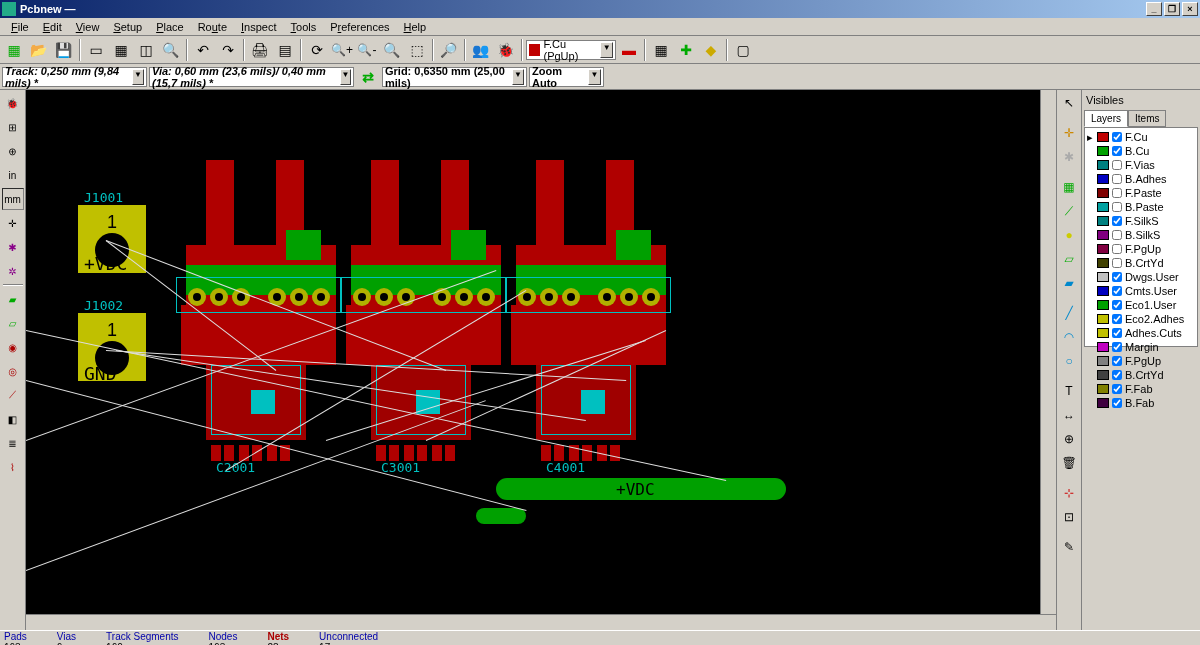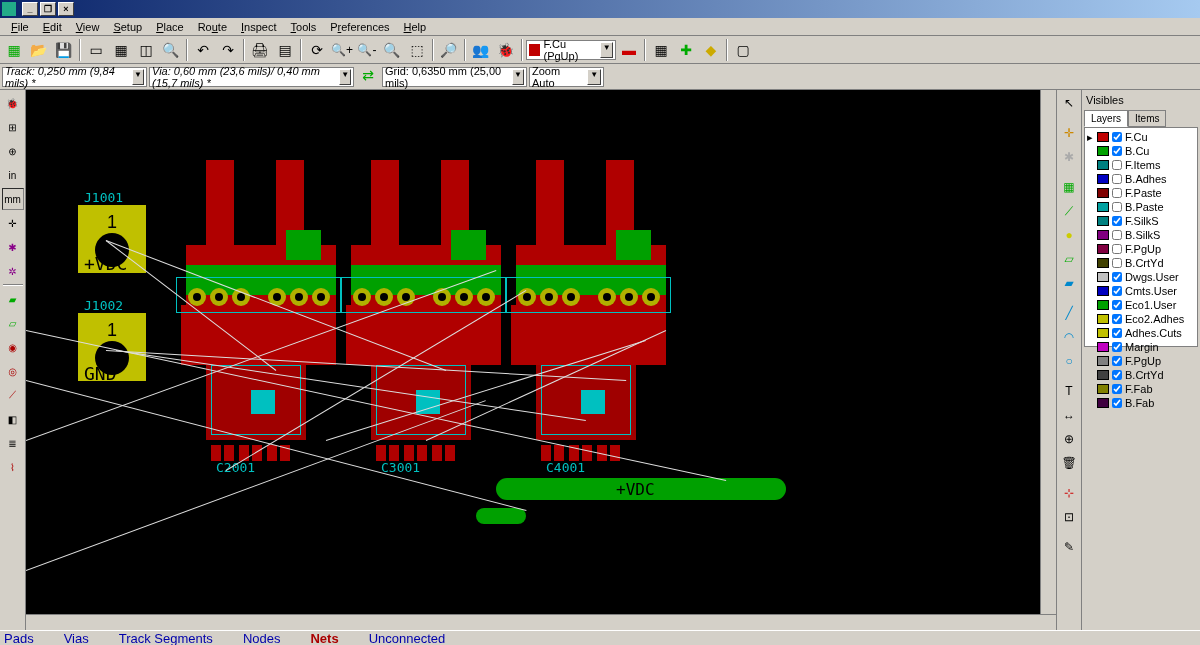--- a/index.html
+++ b/index.html
@@ -10,21 +10,21 @@
 .winbtn { width: 16px; height: 14px; background: #d4d0c8; border: 1px solid #fff; border-right-color: #404040; border-bottom-color: #404040; margin-left: 2px; display: flex; align-items: center; justify-content: center; font-size: 9px; font-weight: bold; color: #000; }
 .menubar { height: 18px; background: #d4d0c8; display: flex; align-items: center; padding: 0 4px; border-bottom: 1px solid #808080; }
 .menubar span { padding: 2px 7px; cursor: default; }
 .menubar span u { text-decoration: underline; }
 .toolbar1 { height: 28px; background: #d4d0c8; display: flex; align-items: center; padding: 2px; border-bottom: 1px solid #808080; gap: 1px; }
 .tbtn { width: 24px; height: 24px; border: 1px solid transparent; display: flex; align-items: center; justify-content: center; font-size: 14px; cursor: default; }
 .vsep { width: 2px; height: 22px; border-left: 1px solid #808080; border-right: 1px solid #fff; margin: 0 2px; }
 .combo { height: 20px; background: #fff; border: 1px solid #808080; display: flex; align-items: center; padding: 0 2px; }
 .combo .swatch { width: 12px; height: 12px; margin-right: 4px; }
 .combo .arrow { width: 14px; height: 16px; background: #d4d0c8; border: 1px solid #fff; border-right-color:#404040; border-bottom-color:#404040; margin-left: 4px; text-align: center; font-size: 8px; }
-.toolbar2 { height: 26px; background: #d4d0c8; display: flex; align-items: flex-end; padding: 2px; border-bottom: 1px solid #808080; gap: 2px; }
+.toolbar2 { height: 26px; background: #d4d0c8; display: flex; align-items: center; padding: 2px; border-bottom: 1px solid #808080; gap: 2px; font-weight: bold; }
 .toolbar2 .combo { font-style: italic; }
 .body { display: flex; height: 540px; }
 .leftbar { width: 26px; background: #d4d0c8; border-right: 1px solid #808080; display: flex; flex-direction: column; align-items: center; padding-top: 2px; gap: 2px; }
 .leftbar .tbtn { width: 22px; height: 22px; font-size: 10px; }
 .canvaswrap { flex: 1; display: flex; flex-direction: column; background: #000; position: relative; }
 .canvas { flex: 1; position: relative; overflow: hidden; background: #000; }
 .hscroll { height: 16px; background: #d4d0c8; border-top: 1px solid #808080; }
 .vscroll { width: 16px; background: #d4d0c8; border-left: 1px solid #808080; }
 .rightbar { width: 26px; background: #d4d0c8; border-left: 1px solid #808080; border-right: 1px solid #808080; display: flex; flex-direction: column; align-items: center; padding-top: 2px; gap: 2px; }
 .rightbar .tbtn { width: 22px; height: 22px; font-size: 12px; }
@@ -33,36 +33,37 @@
 .tabs { display: flex; margin-top: 2px; }
 .tab { padding: 2px 6px; border: 1px solid #808080; background: #d4d0c8; font-size: 10px; }
 .tab.active { background: #fff; border-bottom-color: #fff; }
 .layerlist { background: #fff; border: 1px solid #808080; height: 220px; padding: 2px; }
 .layerrow { display: flex; align-items: center; height: 14px; gap: 2px; font-size: 10px; }
 .layerrow .tri { width: 8px; color: #000; visibility: hidden; }
 .layerrow.sel .tri { visibility: visible; }
 .layerrow .sw { width: 12px; height: 10px; border: 1px solid #000; }
 .layerrow input { width: 10px; height: 10px; margin:0 1px; }
 .statusbar1 { height: 15px; background: #d4d0c8; border-top: 1px solid #fff; display: flex; padding: 0 4px; gap: 30px; }
-.statusbar1 .col .lab { color: #0000aa; font-size: 13px; }
+.statusbar1 .col .lab { color: #0000aa; font-size: 10px; }
 .statusbar1 .col .val { font-size: 10px; }
 .statusbar1 .col.red .lab { color: #aa0000; font-weight: bold; }
 .padhole { position:absolute; width:18px; height:18px; border-radius:50%; background:#b0b000; display:flex; align-items:center; justify-content:center; }
 .padhole::after { content:""; width:8px; height:8px; background:#000; border-radius:50%; }
 .ratline { position:absolute; background:#ddd; height:1px; transform-origin: left center; }
 .label { position:absolute; font-family: monospace; font-weight:normal; }
 .bigpad { position:absolute; background:#c0c000; border:1px solid #c0c000; display:flex; flex-direction:column; align-items:center; justify-content:center; color:#000; font-family:monospace; }
 .bigpad .circ { width:34px; height:34px; background:#000; border-radius:50%; }
 .sq { position:absolute; }
 </style>
 </head>
 <body>
 
 <div class="titlebar">
   <div class="icon"></div>
+  <div class="title">Pcbnew —</div>
   <div class="winbtn">_</div>
   <div class="winbtn">❐</div>
   <div class="winbtn">×</div>
 </div>
 
 <div class="menubar">
   <span><u>F</u>ile</span>
   <span><u>E</u>dit</span>
   <span><u>V</u>iew</span>
   <span><u>S</u>etup</span>
@@ -304,21 +305,21 @@
         <div class="layerrow">
           <span class="tri">▸</span>
           <span class="sw" style="background:#00a000"></span>
           <input type="checkbox" checked="" style="">
           <span>B.Cu</span>
         </div>
         <div class="layerrow">
           <span class="tri">▸</span>
           <span class="sw" style="background:#008080"></span>
           <input type="checkbox" style="">
-          <span>F.Items</span>
+          <span>F.Vias</span>
         </div>
         <div class="layerrow">
           <span class="tri">▸</span>
           <span class="sw" style="background:#0000c0"></span>
           <input type="checkbox" style="">
           <span>B.Adhes</span>
         </div>
         <div class="layerrow">
           <span class="tri">▸</span>
           <span class="sw" style="background:#800000"></span>

